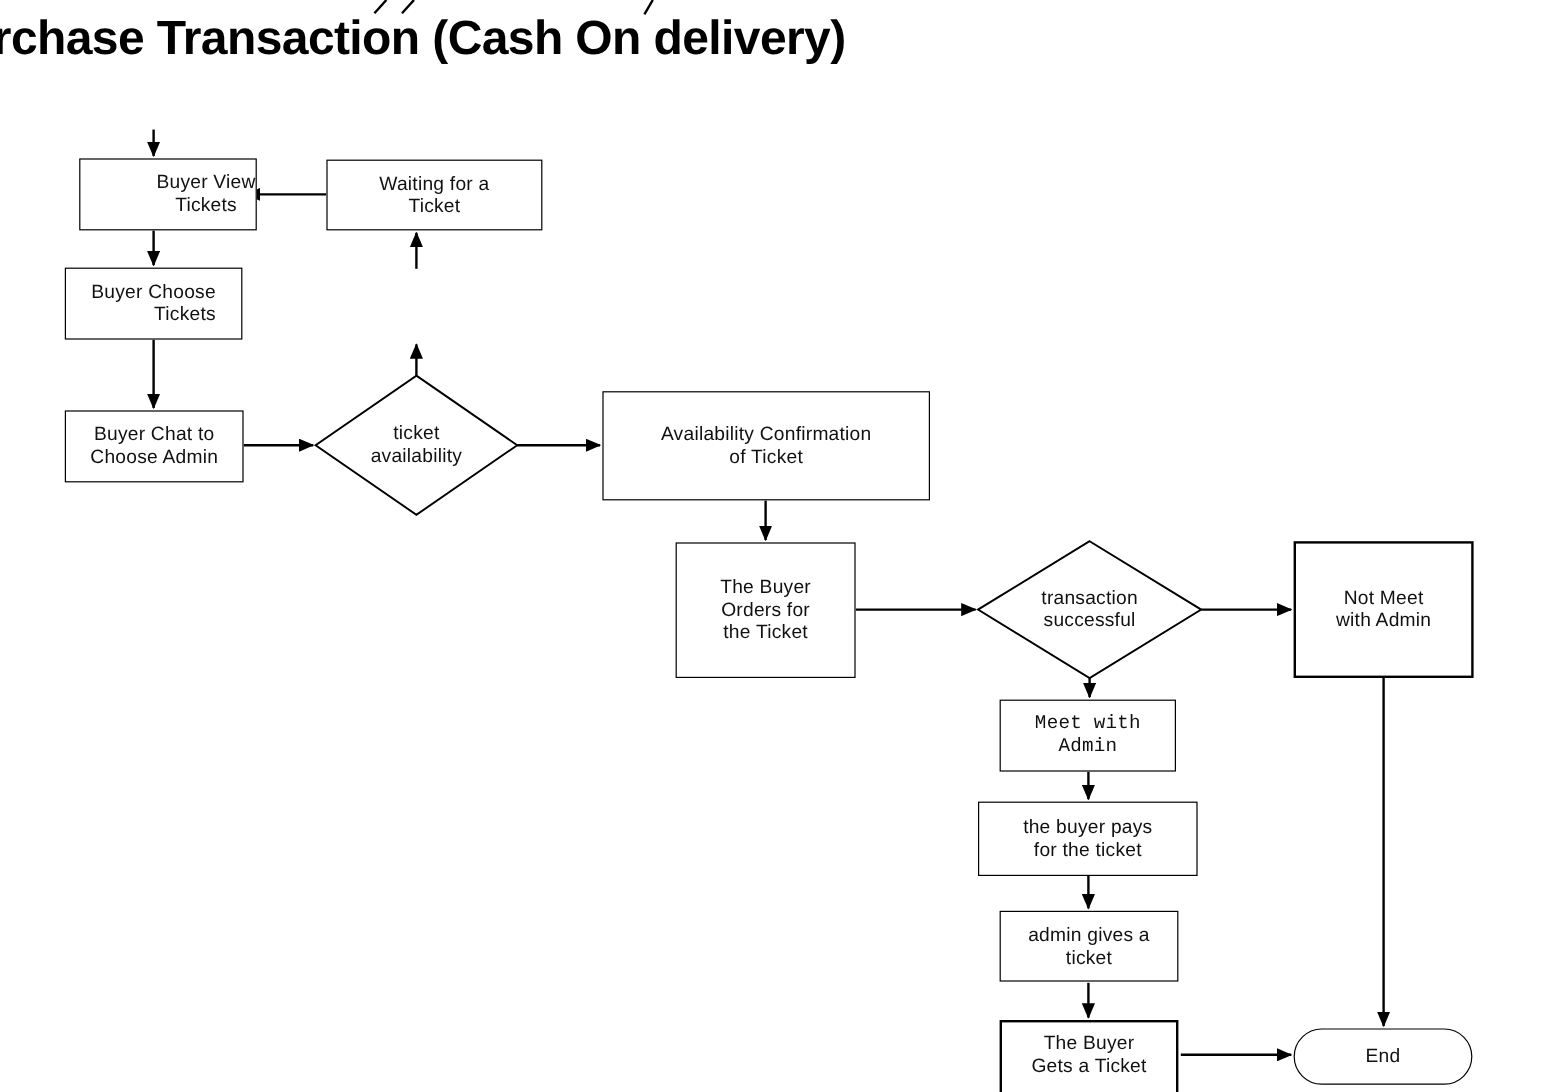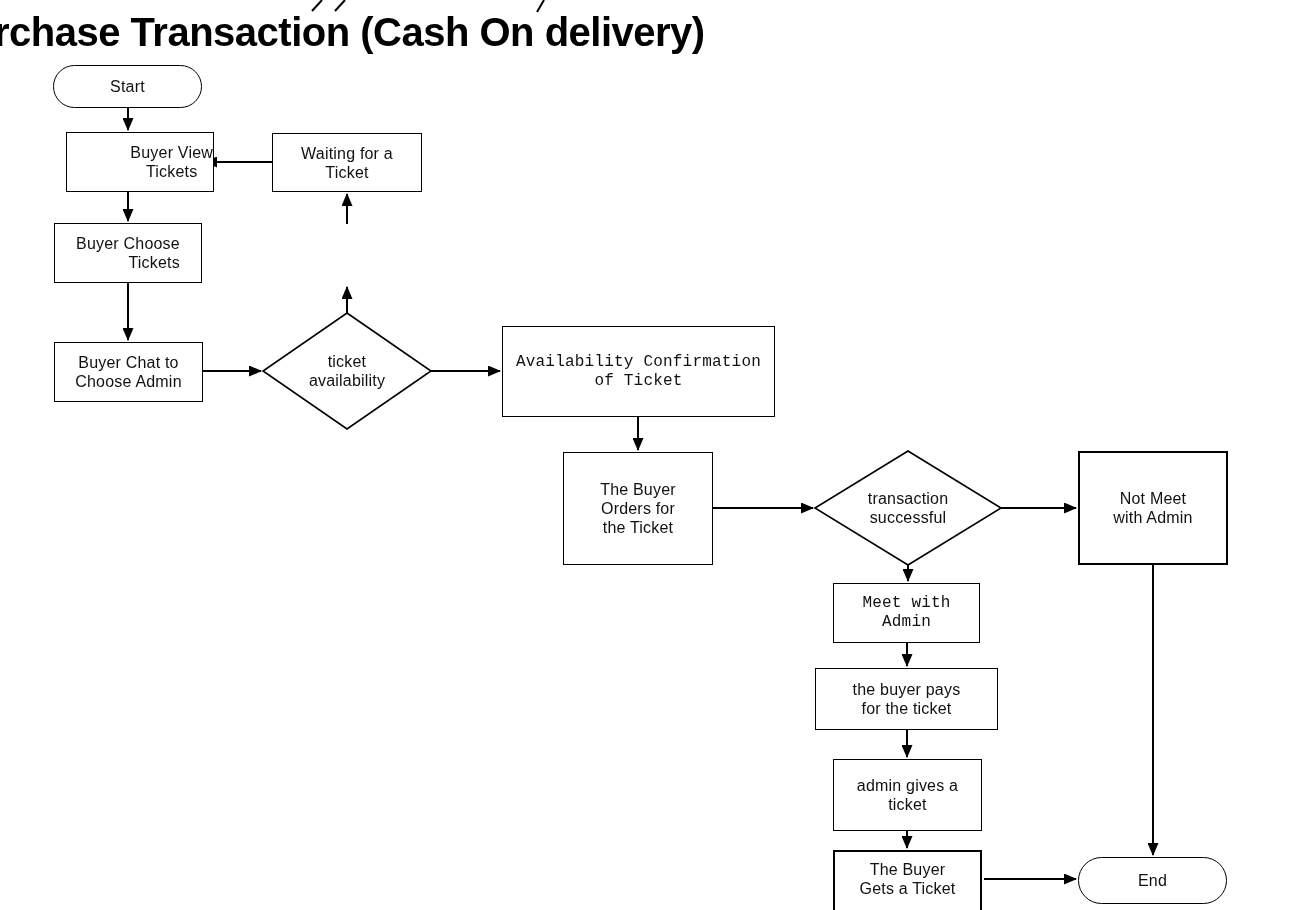--- a/index.html
+++ b/index.html
@@ -66,51 +66,48 @@
       <line x1="907" y1="730" x2="907" y2="757" marker-end="url(#arw)"></line>
       <line x1="907" y1="819" x2="907" y2="848" marker-end="url(#arw)"></line>
       <line x1="984" y1="879" x2="1076" y2="879" marker-end="url(#arw)"></line>
       <line x1="1153" y1="565" x2="1153" y2="855" marker-end="url(#arw)"></line>
     </g>
 
     <polygon points="347,313 431,371 347,429 263,371"></polygon>
     <polygon points="908,451 1001,508 908,565 815,508"></polygon>
   </svg>
 
-  <div class="node terminator" style="left:53px;top:65px;width:149px;height:43px;border-radius:22px;">
-    <span class="node-label">Start</span>
-  </div>
 
   <div class="node" style="left:66px;top:132px;width:148px;height:60px;justify-content:flex-end;">
     <span class="node-label">Buyer View
 Tickets</span>
   </div>
 
-  <div class="node" style="left:272px;top:133px;width:150px;height:59px;">
+  <div class="node" style="left:272px;top:133px;width:180px;height:59px;">
     <span class="node-label">Waiting for a
 Ticket</span>
   </div>
 
   <div class="node" style="left:54px;top:223px;width:148px;height:60px;text-align:right;">
     <span class="node-label">Buyer Choose
 Tickets</span>
   </div>
 
 
   <div class="node" style="left:54px;top:342px;width:149px;height:60px;">
     <span class="node-label">Buyer Chat to
 Choose Admin</span>
   </div>
 
   <div class="diamond-label" style="left:272px;top:342px;width:150px;height:58px;">
     <span class="diamond-label-text">ticket
 availability</span>
   </div>
 
-  <div class="node" style="left:502px;top:326px;width:273px;height:91px;font-family:Liberation Mono, monospace;">
+  <div class="node" style="left:502px;top:326px;width:273px;height:91px;">
     <span class="node-label">Availability Confirmation
 of Ticket</span>
   </div>
 
   <div class="node" style="left:563px;top:452px;width:150px;height:113px;">
     <span class="node-label">The Buyer
 Orders for
 the Ticket</span>
   </div>
 
@@ -127,21 +124,21 @@
   <div class="node" style="left:833px;top:583px;width:147px;height:60px;font-family:Liberation Mono, monospace;">
     <span class="node-label">Meet with
 Admin</span>
   </div>
 
   <div class="node" style="left:815px;top:668px;width:183px;height:62px;">
     <span class="node-label">the buyer pays
 for the ticket</span>
   </div>
 
-  <div class="node" style="left:833px;top:759px;width:149px;height:72px;">
+  <div class="node" style="left:833px;top:759px;width:149px;height:59px;">
     <span class="node-label">admin gives a
 ticket</span>
   </div>
 
   <div class="node node--thick node--top" style="left:833px;top:850px;width:149px;height:78px;">
     <span class="node-label">The Buyer
 Gets a Ticket</span>
   </div>
 
   <div class="node terminator" style="left:1078px;top:857px;width:149px;height:47px;border-radius:24px;">

